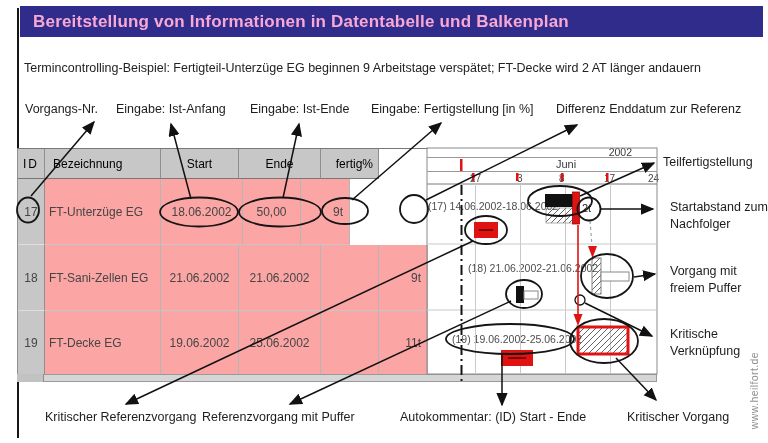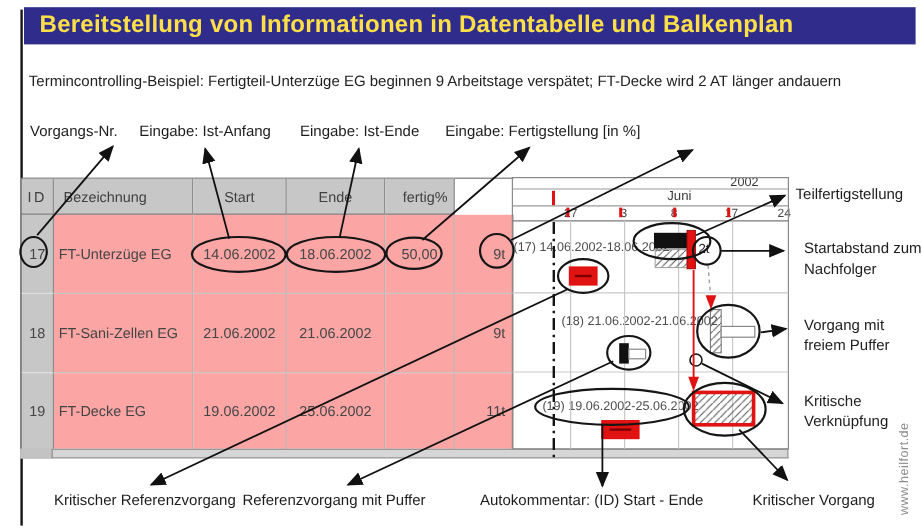--- a/index.html
+++ b/index.html
@@ -3,31 +3,31 @@
 <meta charset="utf-8">
 <style>
   html,body{margin:0;padding:0;background:#fff;}
   #stage{position:relative;width:768px;height:443px;background:#fff;overflow:hidden;
          font-family:"Liberation Sans","DejaVu Sans",sans-serif;color:#333;}
   .abs{position:absolute;white-space:nowrap;}
   
   .frame-left{position:absolute;left:17px;top:8px;height:430px;border-left:2px solid #161616;}
   .titlebar{position:absolute;left:20px;top:6px;width:743px;height:31px;background:#2f2c8c;
             display:flex;align-items:center;}
-  .titlebar .t{color:#fde047;font-size:20px;font-weight:bold;padding-left:13px;letter-spacing:.2px;}
+  .titlebar .t{color:#f9a8d4;font-size:17px;font-weight:bold;padding-left:13px;letter-spacing:.2px;}
   .subtitle{left:24px;top:61px;font-size:12.5px;color:#222;}
   
   .lbl{font-size:12.5px;color:#1d1d1d;}
   .lbl2{font-size:12.5px;color:#1d1d1d;line-height:1.32;white-space:normal;}
   
   .tbl{position:absolute;left:17px;top:148px;width:410px;border-top:1px solid #777;border-left:1px solid #909090;}
   .trow{display:flex;}
   .cell{box-sizing:border-box;display:flex;align-items:center;font-size:12px;color:#454545;
         border-right:1px solid #b5b5b5;border-bottom:1px solid #c6c6c6;background:#fca5a5;}
-  .hrow .cell{background:#c7c7c7;border-right:1px solid #8f8f8f;border-bottom:1px solid #777;color:#404040;}
+  .hrow .cell{background:#c7c7c7;border-right:1px solid #8f8f8f;border-bottom:1px solid #777;color:#000000;}
   .cid{width:27px;background:#c7c7c7 !important;border-right:1px solid #8f8f8f !important;
        border-bottom:1px solid #dedede;justify-content:center;}
   .cname{width:116px;padding-left:4px;}
   .cdate{width:78px;justify-content:center;}
   .cend{width:82px;justify-content:center;}
   .cpct{width:58px;justify-content:center;}
   .cdiff{width:49px;justify-content:flex-end;padding-right:6px;}
   .hrow .cname{padding-left:8px;}
   .hrow .cpct,.hrow .cdiff{justify-content:flex-end;padding-right:5px;}
   .hrow .cid{letter-spacing:2px;border-bottom:1px solid #777 !important;}
@@ -59,33 +59,33 @@
   <div class="titlebar">
     <div class="t">Bereitstellung von Informationen in Datentabelle und Balkenplan</div>
   </div>
 
   <div class="abs subtitle">Termincontrolling-Beispiel: Fertigteil-Unterzüge EG beginnen 9 Arbeitstage verspätet; FT-Decke wird 2 AT länger andauern</div>
 
   <div class="abs lbl" style="left:25px;top:102px">Vorgangs-Nr.</div>
   <div class="abs lbl" style="left:116px;top:102px">Eingabe: Ist-Anfang</div>
   <div class="abs lbl" style="left:250px;top:102px">Eingabe: Ist-Ende</div>
   <div class="abs lbl" style="left:371px;top:102px">Eingabe: Fertigstellung [in %]</div>
+  <div class="abs lbl" style="left:556px;top:102px">Differenz Enddatum zur Referenz</div>
 
   <div class="tbl">
     <div class="trow hrow">
       <div class="cell cid">ID</div>
       <div class="cell cname">Bezeichnung</div>
       <div class="cell cdate">Start</div>
       <div class="cell cend">Ende</div>
       <div class="cell cpct">fertig%</div>
     </div>
     <div class="trow brow">
       <div class="cell cid">17</div>
       <div class="cell cname">FT-Unterzüge EG</div>
-      <div class="cell cdate">14.06.2002</div>
       <div class="cell cend">18.06.2002</div>
       <div class="cell cpct">50,00</div>
       <div class="cell cdiff">9t</div>
     </div>
     <div class="trow brow">
       <div class="cell cid">18</div>
       <div class="cell cname">FT-Sani-Zellen EG</div>
       <div class="cell cdate">21.06.2002</div>
       <div class="cell cend">21.06.2002</div>
       <div class="cell cpct"></div>

